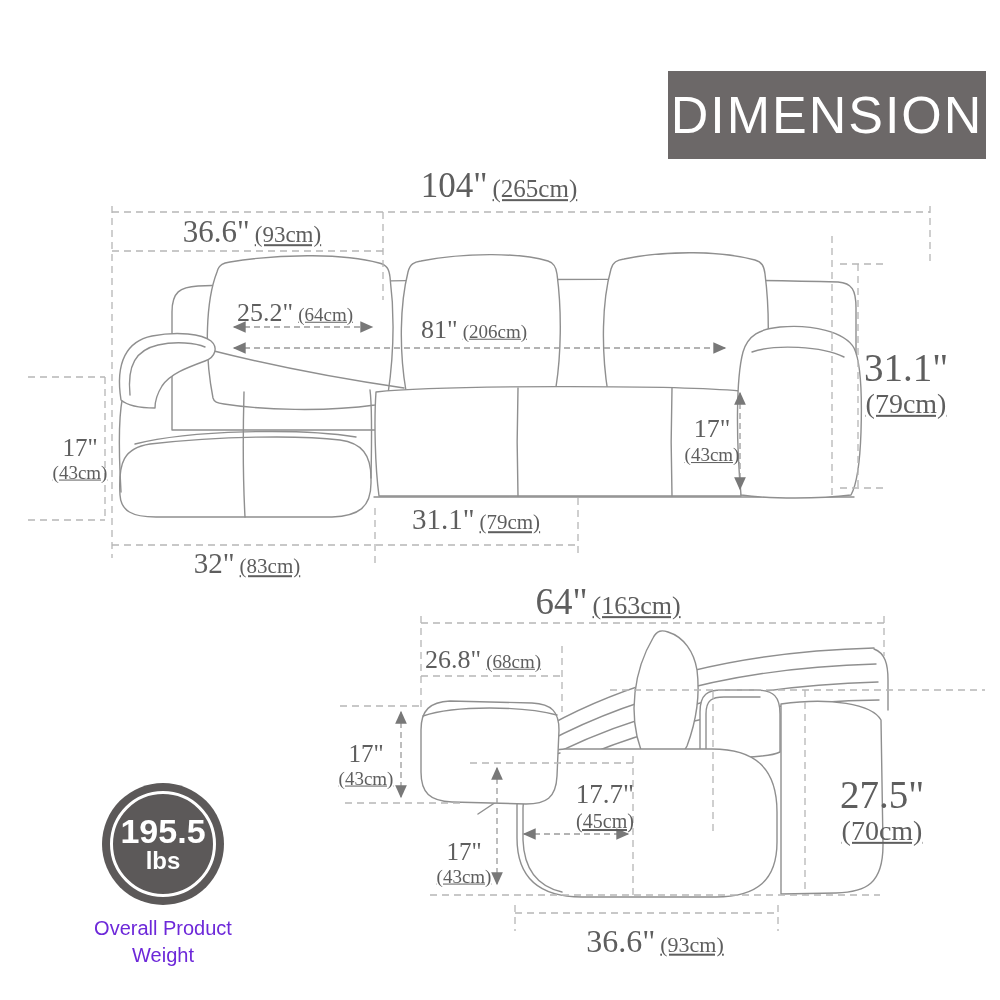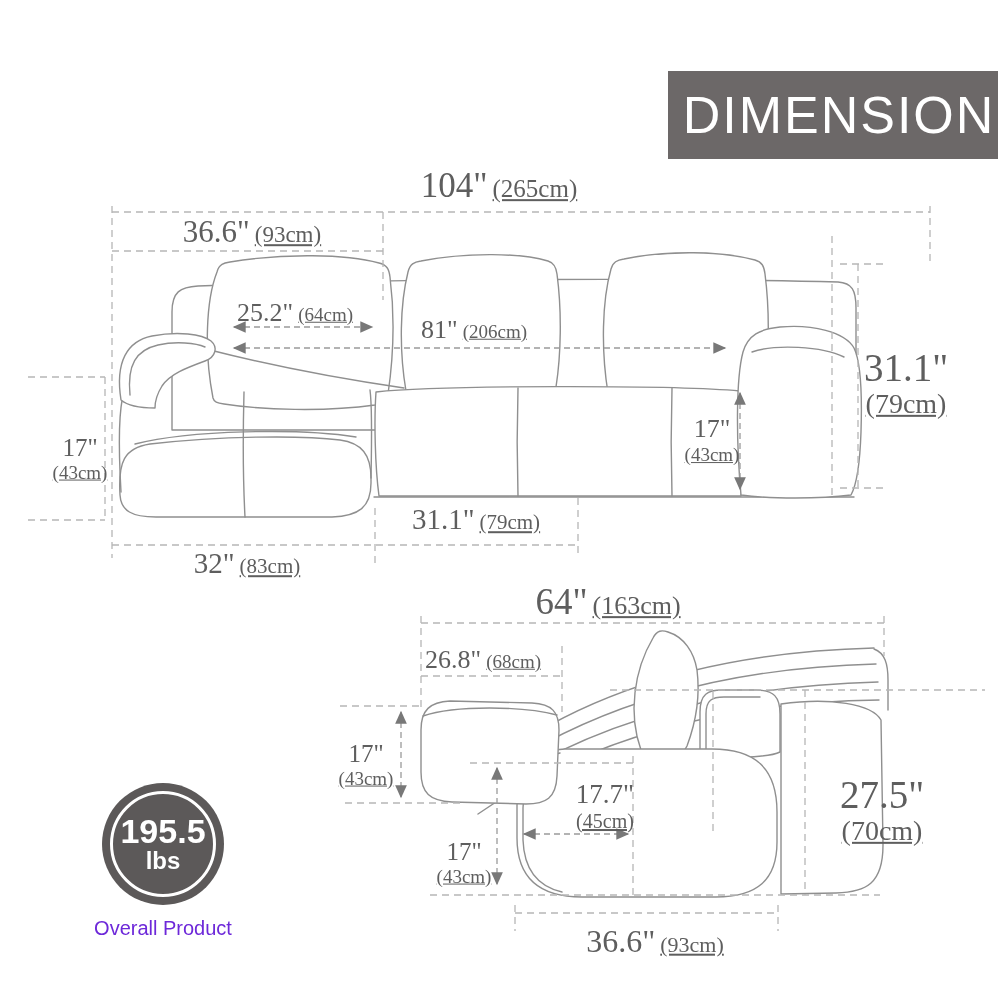--- a/index.html
+++ b/index.html
@@ -23,21 +23,20 @@
   }
   .dim .in{font-size:var(--fi,28px);}
   .dim .cm{font-size:var(--fc,21px);text-decoration:underline;}
   .dim.stack{flex-direction:column;align-items:center;gap:2px;}
   
   .banner{
     position:absolute;left:668px;top:71px;width:318px;height:88px;
     background:#6c6868;color:#ffffff;display:flex;align-items:center;justify-content:center;
     font-family:"Liberation Sans", sans-serif;font-size:52px;font-weight:400;
     letter-spacing:2px;
-    padding-left:12px;
   }
   
   .badge{position:absolute;left:43px;top:783px;width:240px;text-align:center;
          font-family:"Liberation Sans", sans-serif;}
   .badge-circle{
     position:relative;width:122px;height:122px;border-radius:50%;
     background:#5c5959;margin:0 auto;display:flex;flex-direction:column;
     align-items:center;justify-content:center;color:#fff;
   }
   .badge-ring{
@@ -212,16 +211,17 @@
   </div>
 
   <div class="badge">
     <div class="badge-circle">
       <div class="badge-ring"></div>
       <div class="badge-value">195.5</div>
       <div class="badge-unit">lbs</div>
     </div>
     <div class="badge-caption">
       <div>Overall Product</div>
+      <div>Weight</div>
     </div>
   </div>
 
 </div>
 
 </body></html>

